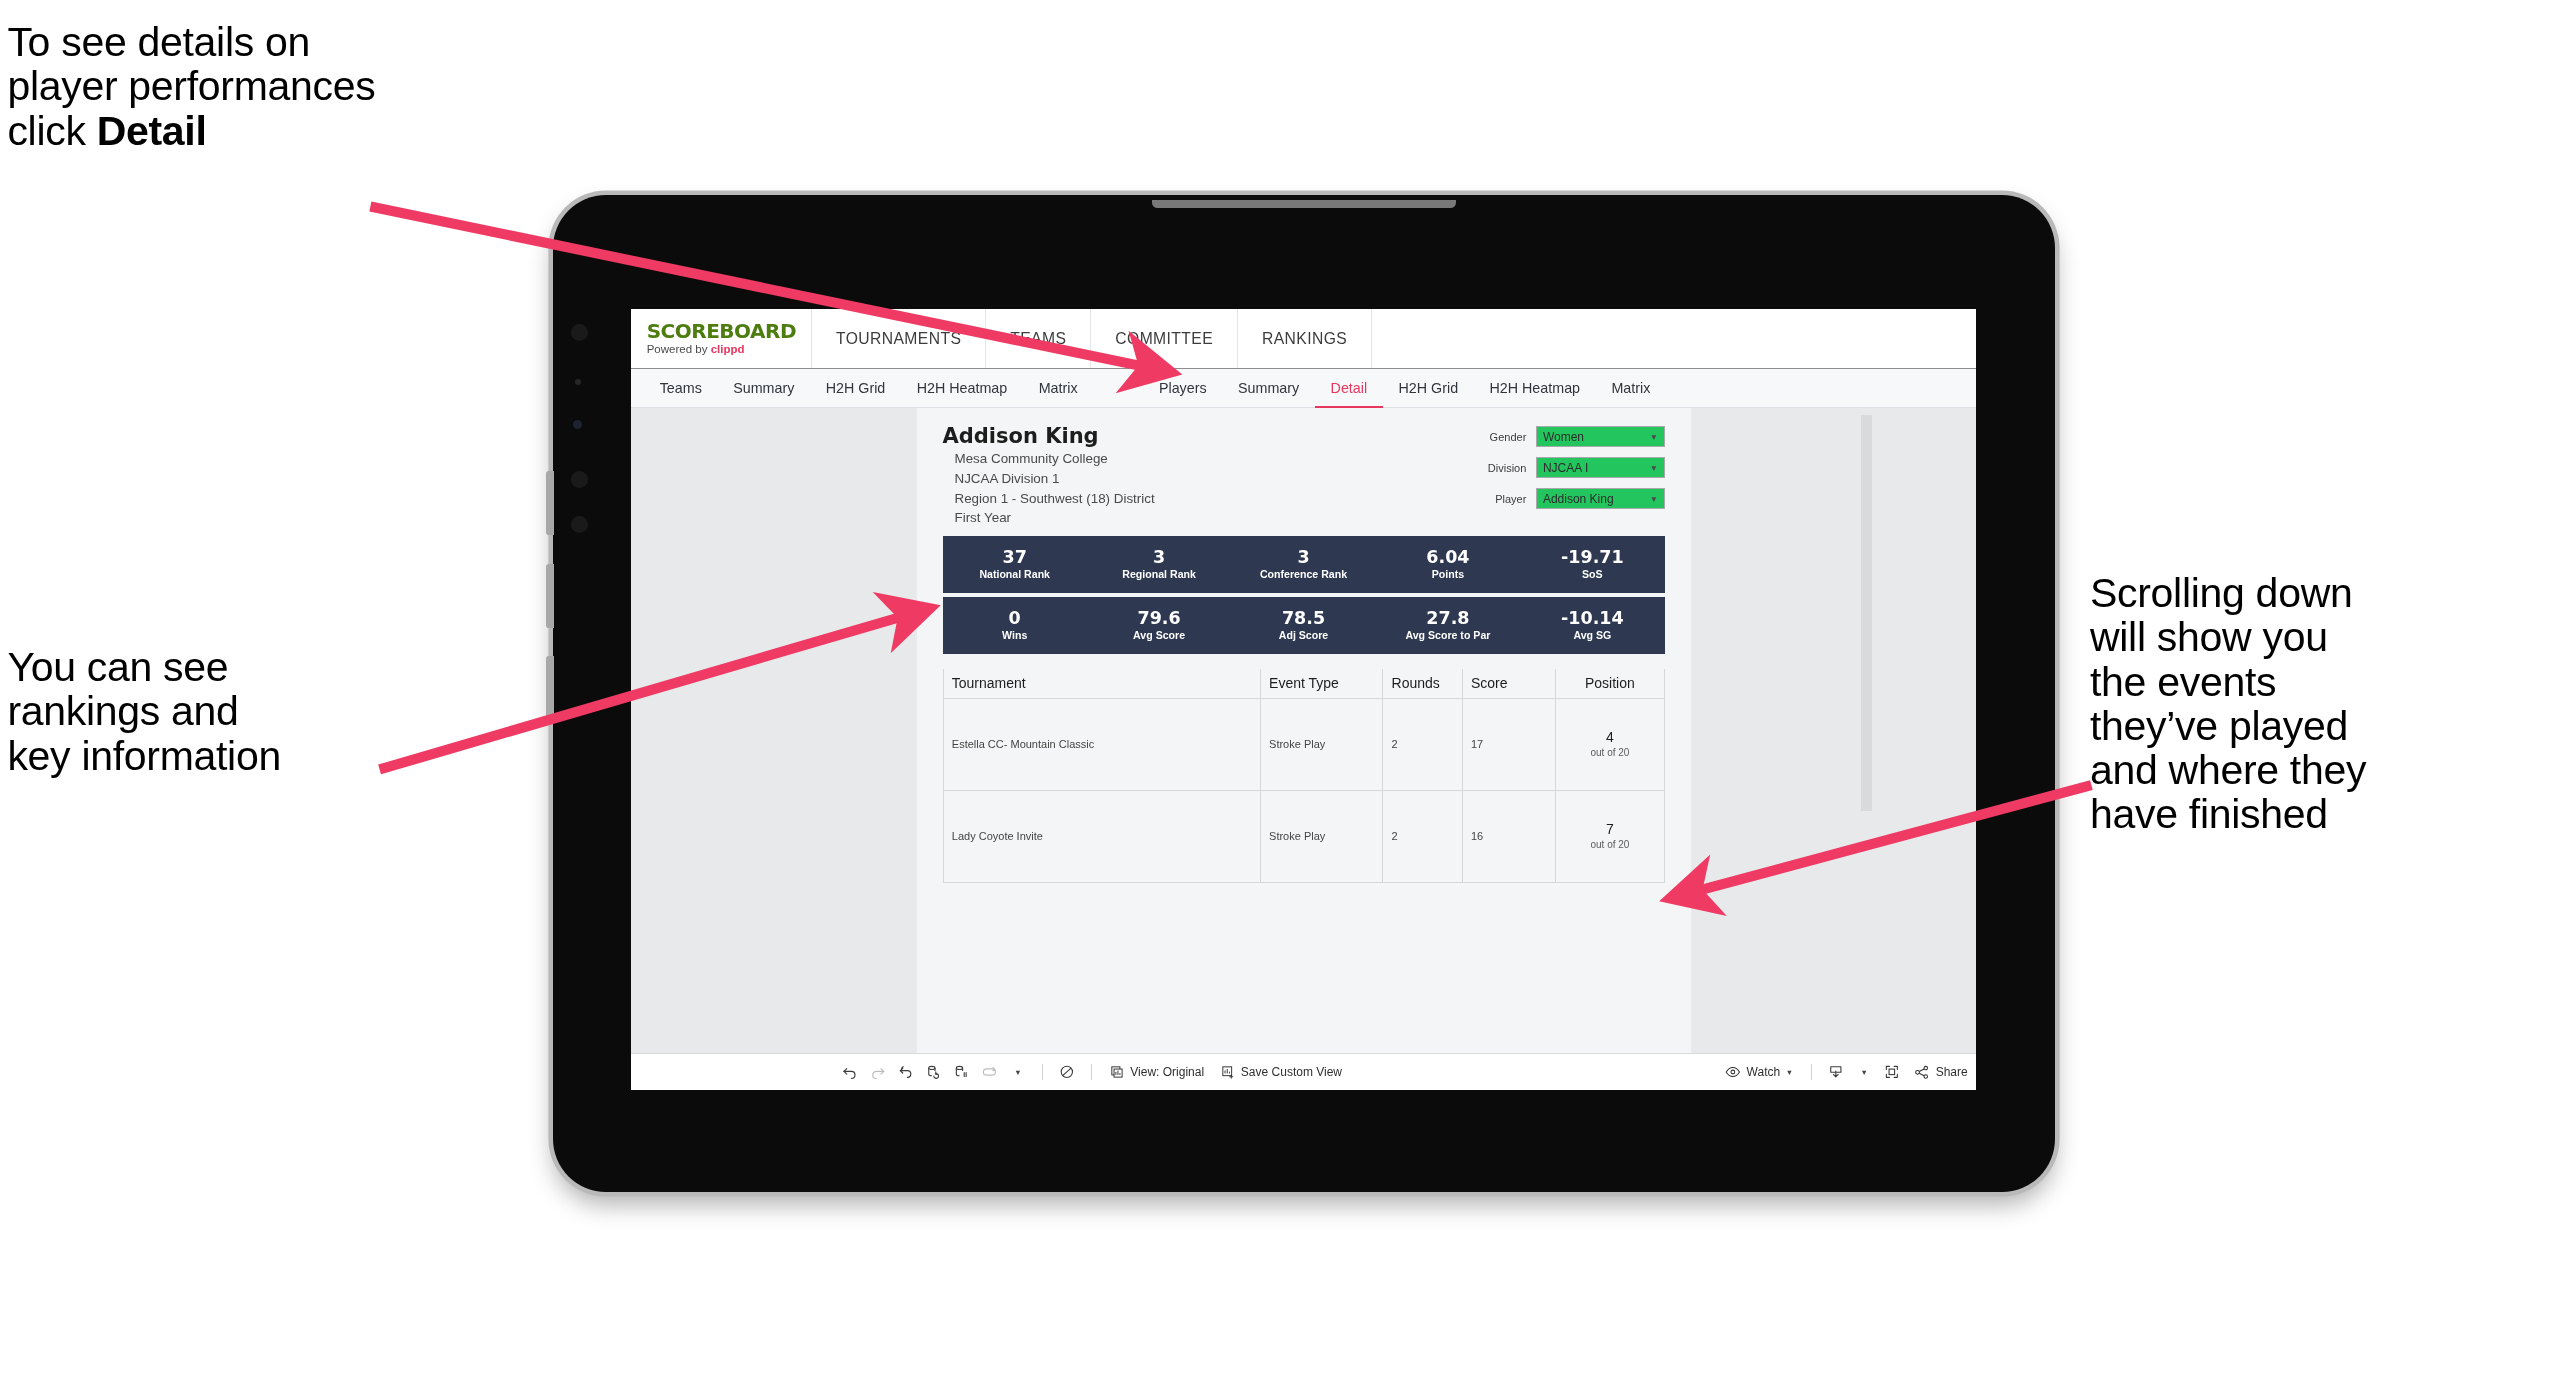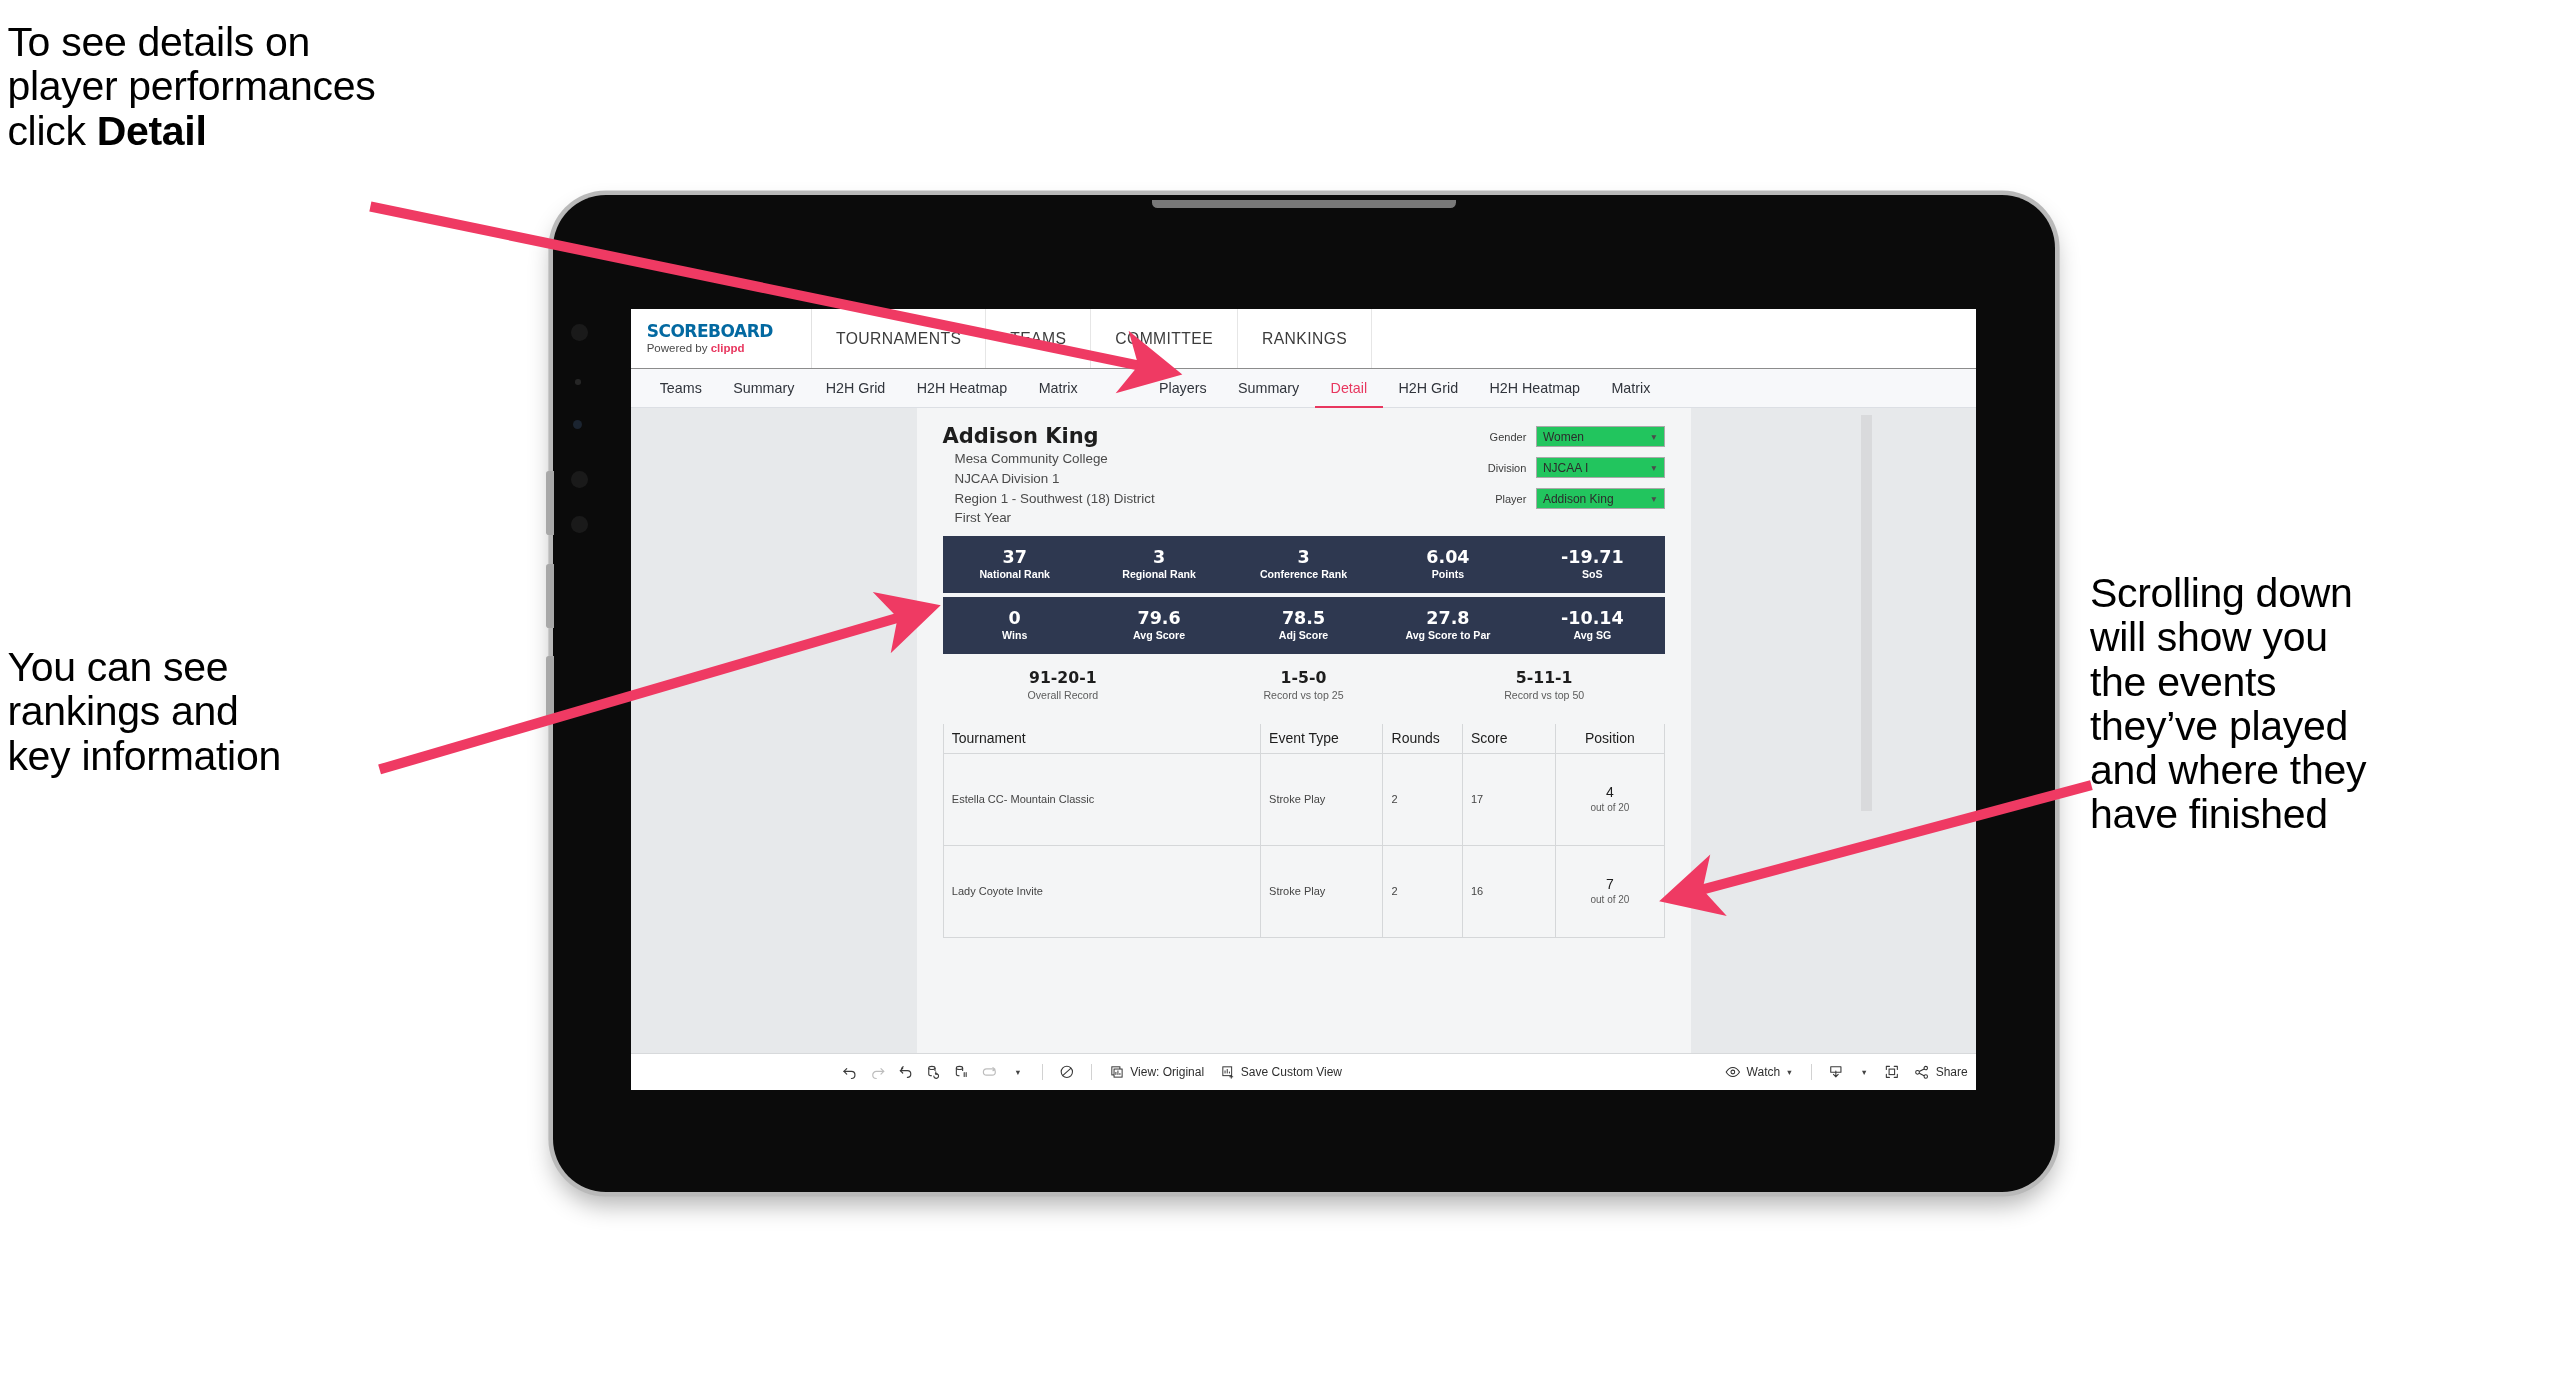--- a/index.html
+++ b/index.html
@@ -111,23 +111,23 @@
     display: flex;
     flex-direction: column;
     justify-content: center;
     padding-left: 15.7px;
     box-sizing: border-box;
     border-right: 0.9px solid #e2e2e2;
   }
   #brand-title {
     font-family: "DejaVu Sans", sans-serif;
     font-weight: bold;
-    font-size: 17px;
+    font-size: 20px;
     letter-spacing: -0.5px;
-    color: #0369a1;
+    color: #4d7c0f;
     line-height: 1;
   }
   #brand-sub {
     margin-top: 2.8px;
     font-size: 11.5px;
     color: #4a4a4a;
     line-height: 1;
   }
   #brand-sub .clippd { color: #e8375f; font-weight: bold; }
 
@@ -527,34 +527,20 @@
           <div class="stat">
             <div class="stat-value">27.8</div>
             <div class="stat-label">Avg Score to Par</div>
           </div>
           <div class="stat">
             <div class="stat-value">-10.14</div>
             <div class="stat-label">Avg SG</div>
           </div>
         </div>
 
-        <div id="records">
-          <div class="record">
-            <div class="record-value">91-20-1</div>
-            <div class="record-label">Overall Record</div>
-          </div>
-          <div class="record">
-            <div class="record-value">1-5-0</div>
-            <div class="record-label">Record vs top 25</div>
-          </div>
-          <div class="record">
-            <div class="record-value">5-11-1</div>
-            <div class="record-label">Record vs top 50</div>
-          </div>
-        </div>
 
         <table id="events-table">
           <colgroup>
             <col style="width:44%">
               <col style="width:17%">
               <col style="width:11%">
               <col style="width:13%">
               <col style="width:15%">
           </colgroup>
           <thead>

